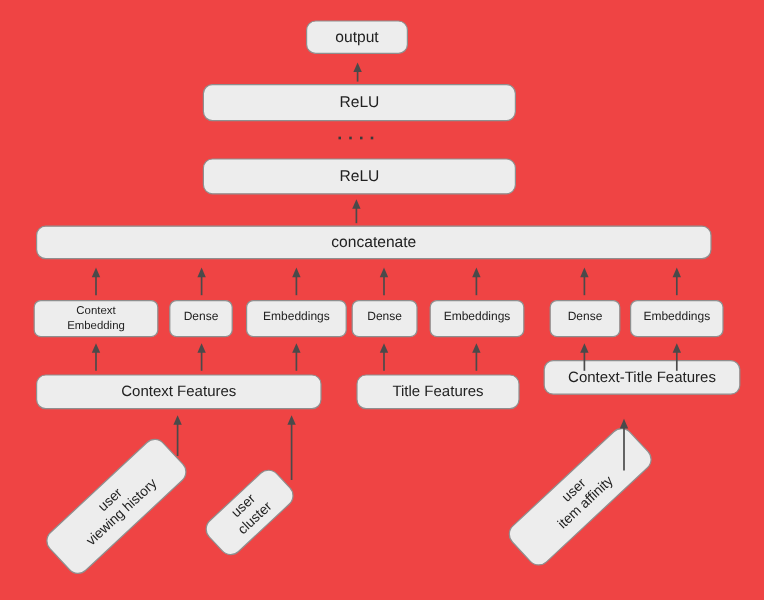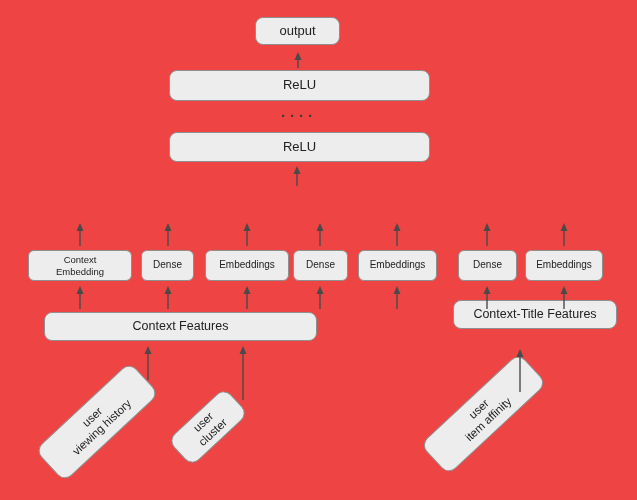--- a/index.html
+++ b/index.html
@@ -46,31 +46,33 @@
 <div id="canvas">
 
   <div class="node big" style="left:255px;top:17px;width:85px;height:28px;">output</div>
 
   <div class="node big" style="left:169px;top:70px;width:261px;height:31px;">ReLU</div>
 
   <div class="ellipsis">····</div>
 
   <div class="node big" style="left:169px;top:132px;width:261px;height:30px;">ReLU</div>
 
+  <div class="node big" style="left:30px;top:188px;width:563px;height:28px;">concatenate</div>
 
   <div class="node small seq" style="left:28px;top:250px;width:104px;height:31px;">Context
 Embedding</div>
   <div class="node small" style="left:141px;top:250px;width:53px;height:31px;">Dense</div>
   <div class="node small" style="left:205px;top:250px;width:84px;height:31px;">Embeddings</div>
   <div class="node small" style="left:293px;top:250px;width:55px;height:31px;">Dense</div>
   <div class="node small" style="left:358px;top:250px;width:79px;height:31px;">Embeddings</div>
   <div class="node small" style="left:458px;top:250px;width:59px;height:31px;">Dense</div>
   <div class="node small" style="left:525px;top:250px;width:78px;height:31px;">Embeddings</div>
 
-  <div class="node feature" style="left:44px;top:312px;width:273px;height:29px;">Context Features</div>
+  <div class="node feature" style="left:30px;top:312px;width:238px;height:29px;">Context Features</div>
+  <div class="node feature" style="left:297px;top:312px;width:136px;height:29px;">Title Features</div>
   <div class="node feature" style="left:453px;top:300px;width:164px;height:29px;">Context-Title Features</div>
 
   <div class="node rotated" style="left:32px;top:400px;width:130px;height:44px;">user
 viewing history</div>
   <div class="node rotated" style="left:169px;top:409px;width:78px;height:36px;">user
 cluster</div>
   <div class="node rotated" style="left:416px;top:393px;width:135px;height:42px;">user
 item affinity</div>
 
   <svg id="arrow-layer" xmlns="http://www.w3.org/2000/svg">

